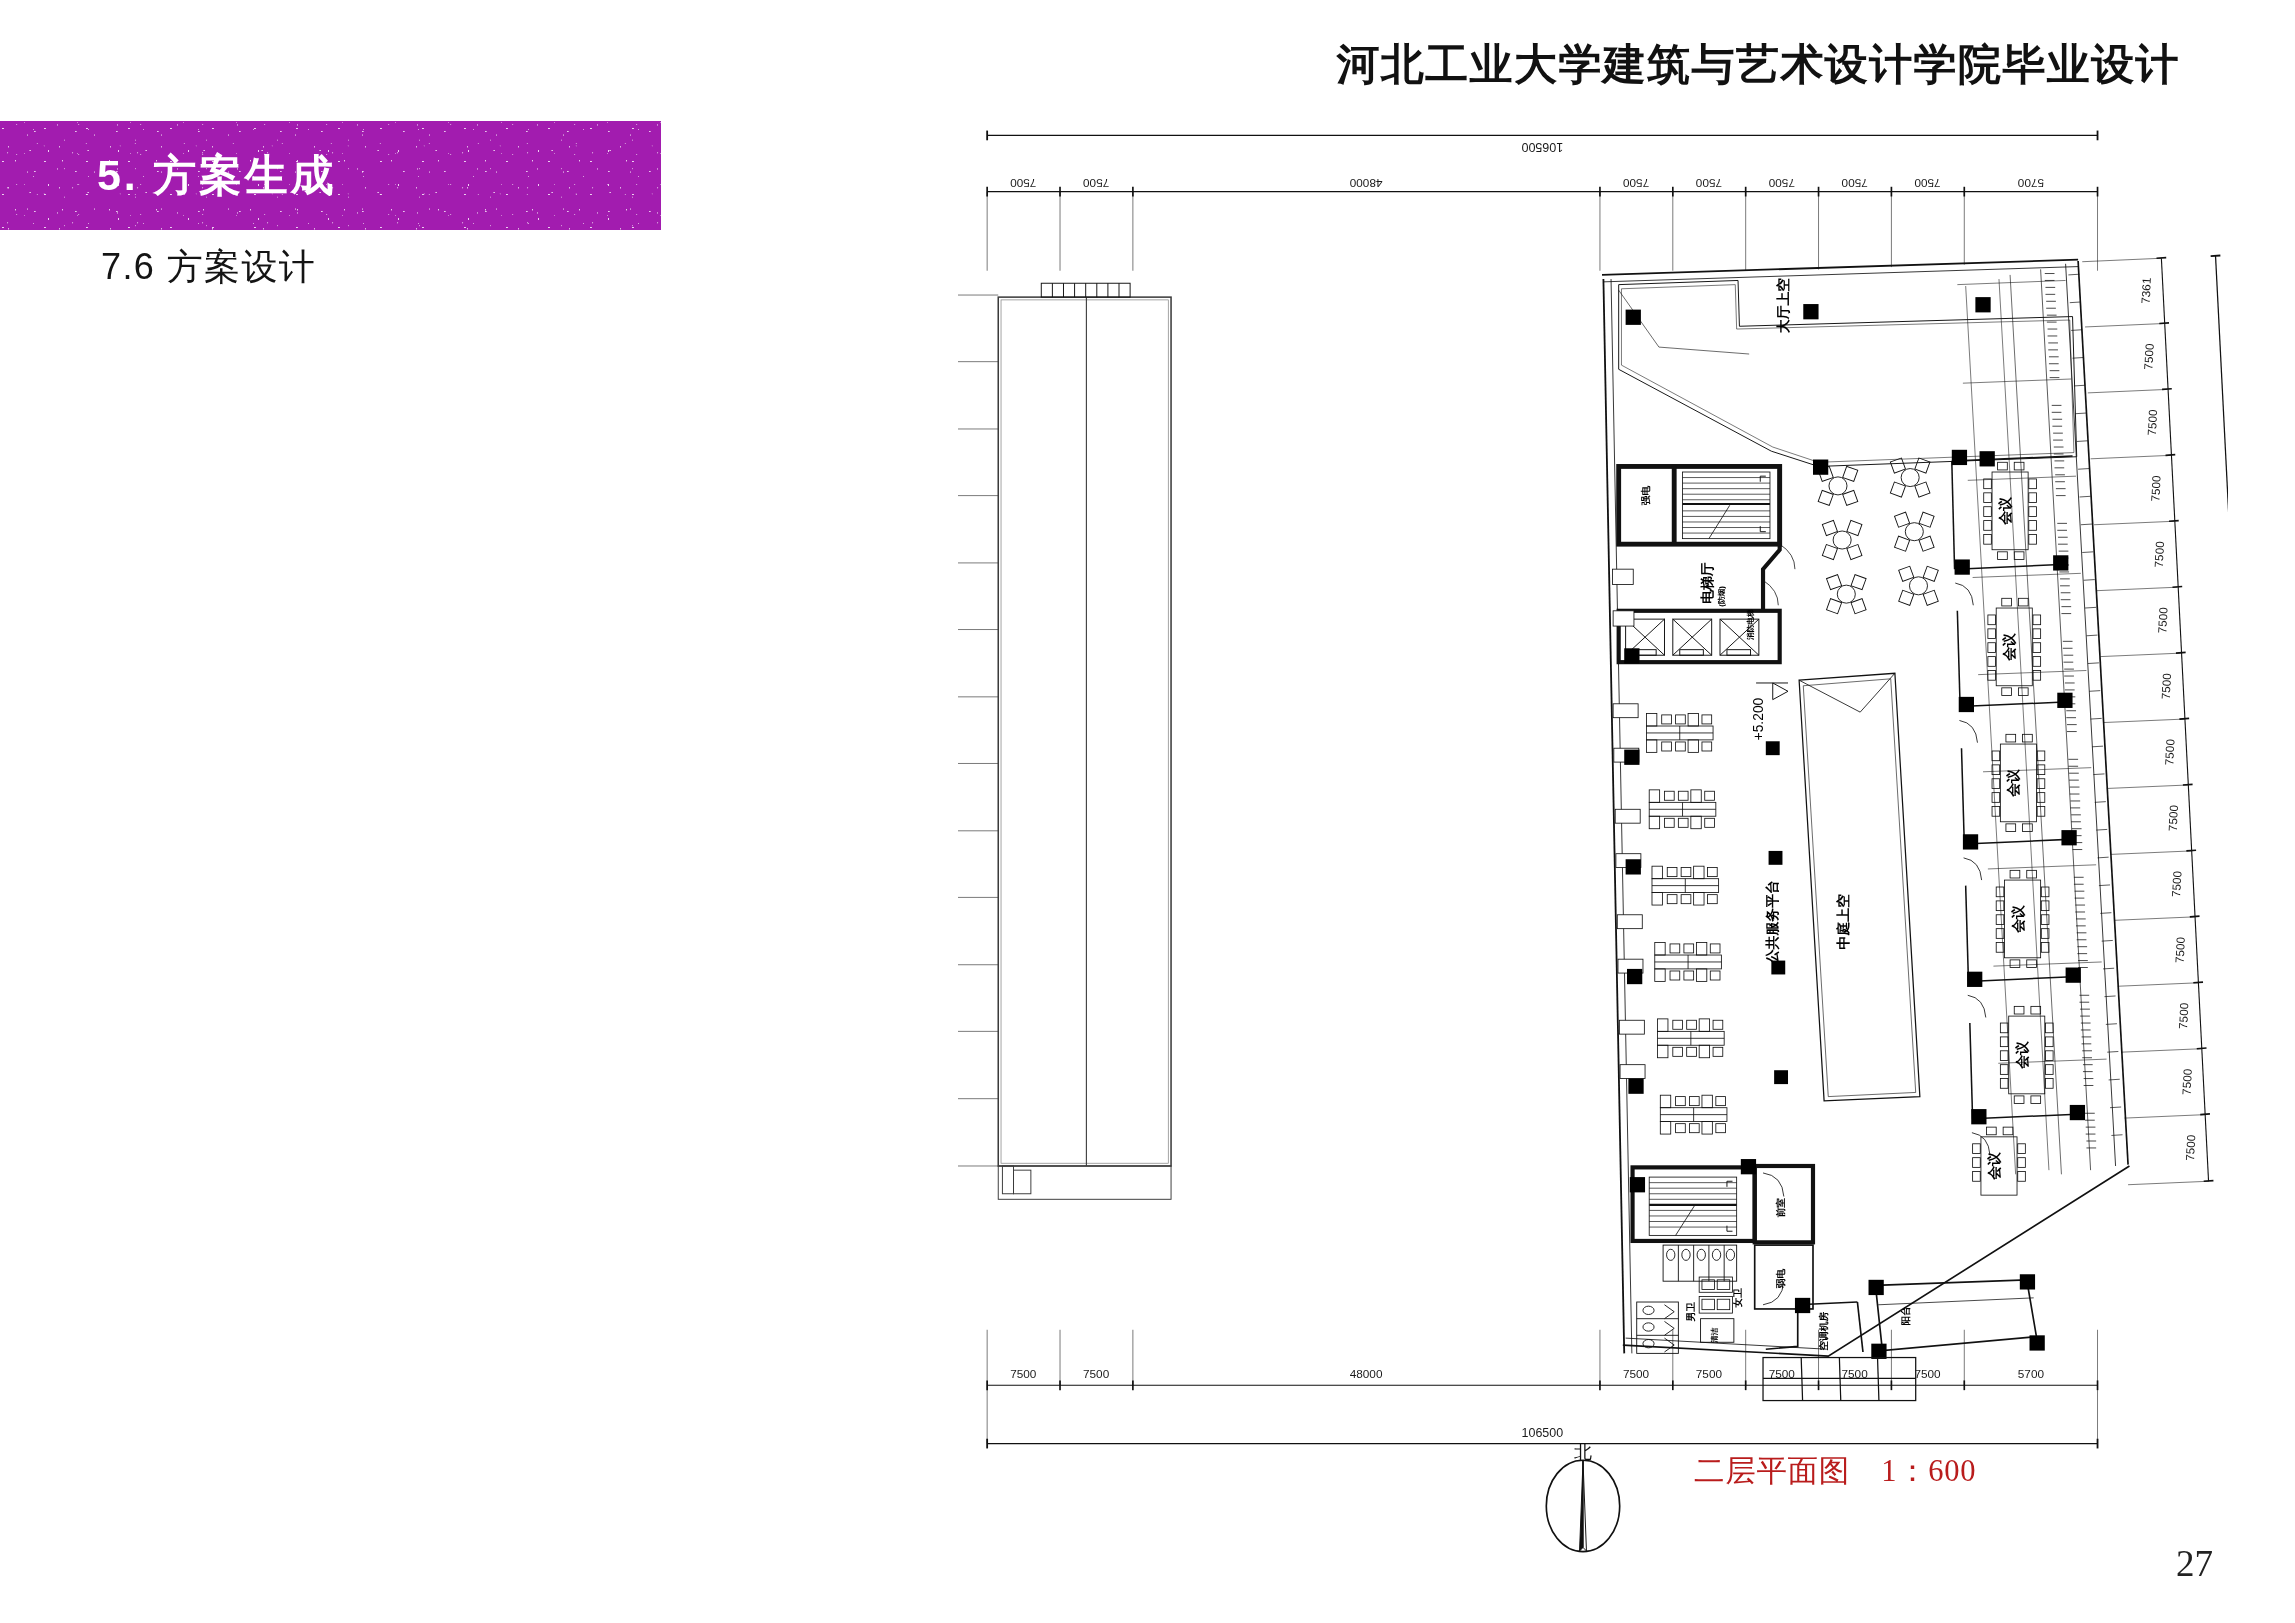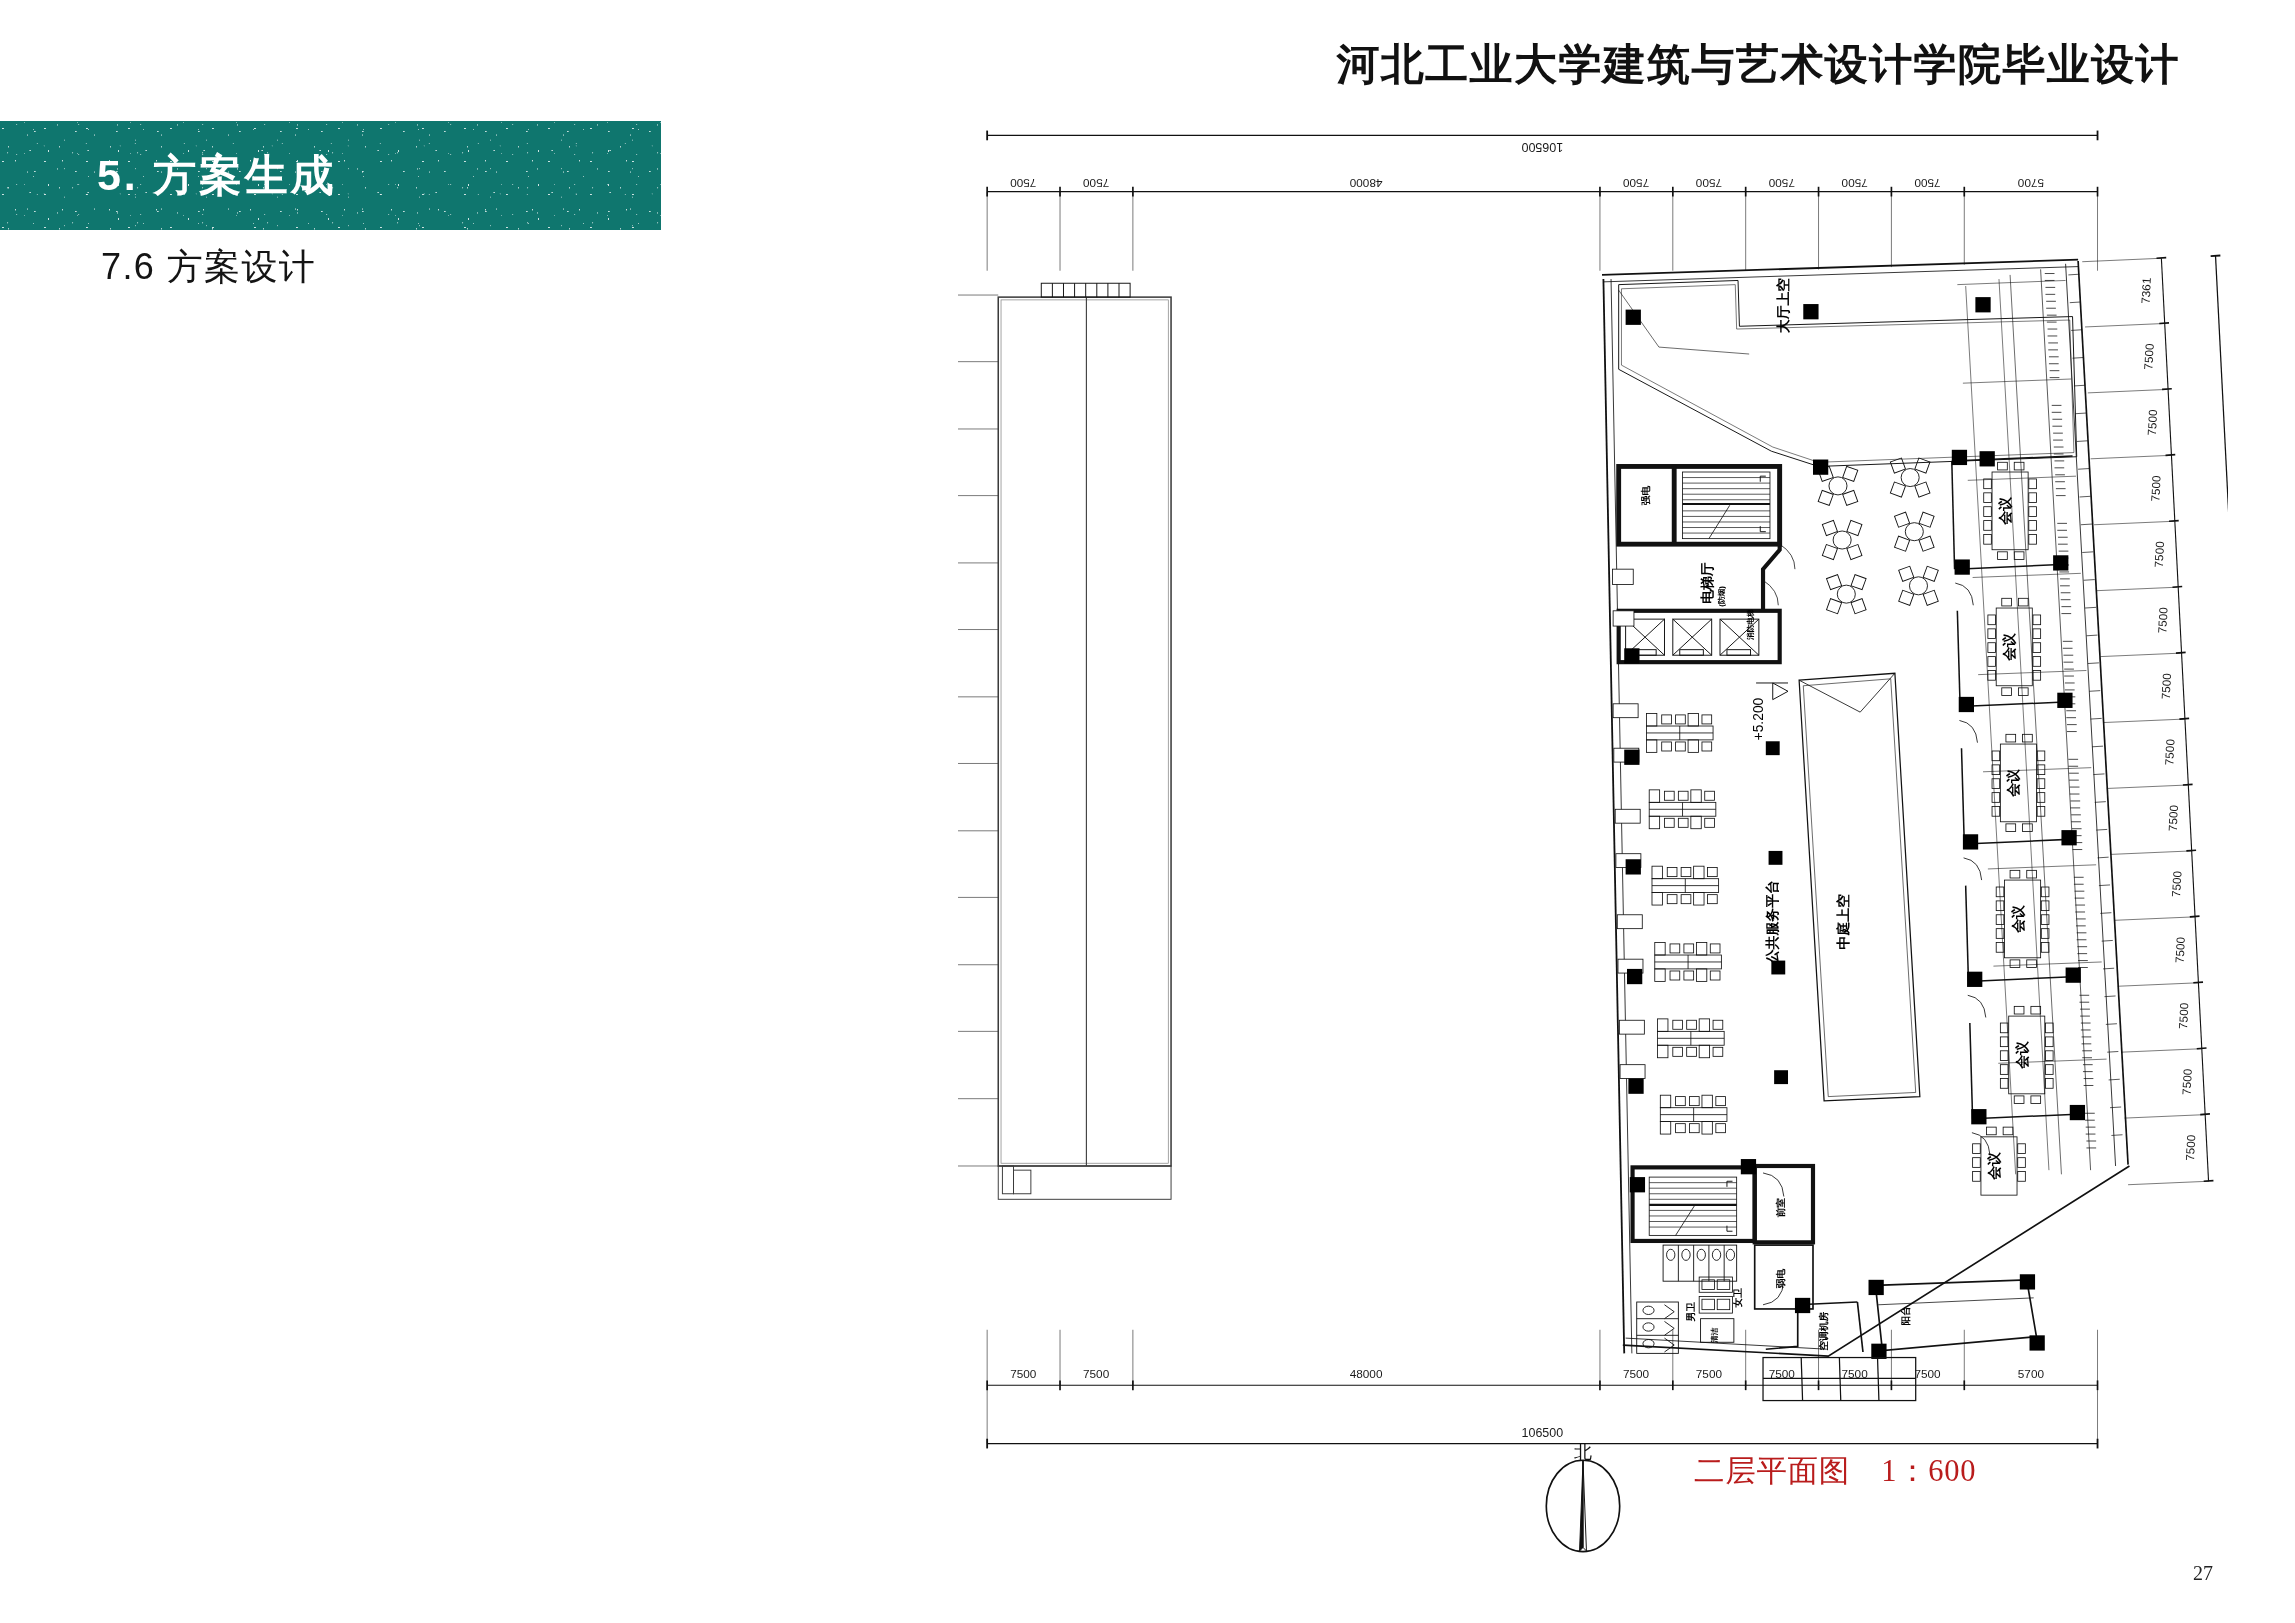--- a/index.html
+++ b/index.html
@@ -28,21 +28,21 @@
     white-space: nowrap;
   }
 
   
   #section-banner {
     position: absolute;
     left: 0;
     top: 121px;
     width: 661px;
     height: 109px;
-    background-color: #0f766e;
+    background-color: #a21caf;
     overflow: hidden;
   }
   #banner-stars {
     position: absolute;
     inset: 0;
     background-image:
       radial-gradient(circle at 7% 22%, rgba(255,255,255,.85) 0.6px, transparent 0.8px),
       radial-gradient(circle at 17% 63%, rgba(255,255,255,.7) 0.6px, transparent 0.8px),
       radial-gradient(circle at 27% 12%, rgba(255,255,255,.55) 0.6px, transparent 0.8px),
       radial-gradient(circle at 33% 81%, rgba(255,255,255,.8) 0.7px, transparent 0.9px),
@@ -124,21 +124,21 @@
     font-size: 18px;
     color: #111;
   }
 
   
   #page-number {
     position: absolute;
     right: 82px;
     bottom: 39px;
     font-family: "Liberation Serif", "DejaVu Serif", serif;
-    font-size: 20px;
+    font-size: 37px;
     color: #222;
   }
 
   .dim-txt {
     font-family: "Liberation Sans", "DejaVu Sans", sans-serif;
     font-size: 17px;
     fill: #1a1a1a;
   }
   .dim-txt-big { font-size: 18px; }
   .room-txt {

